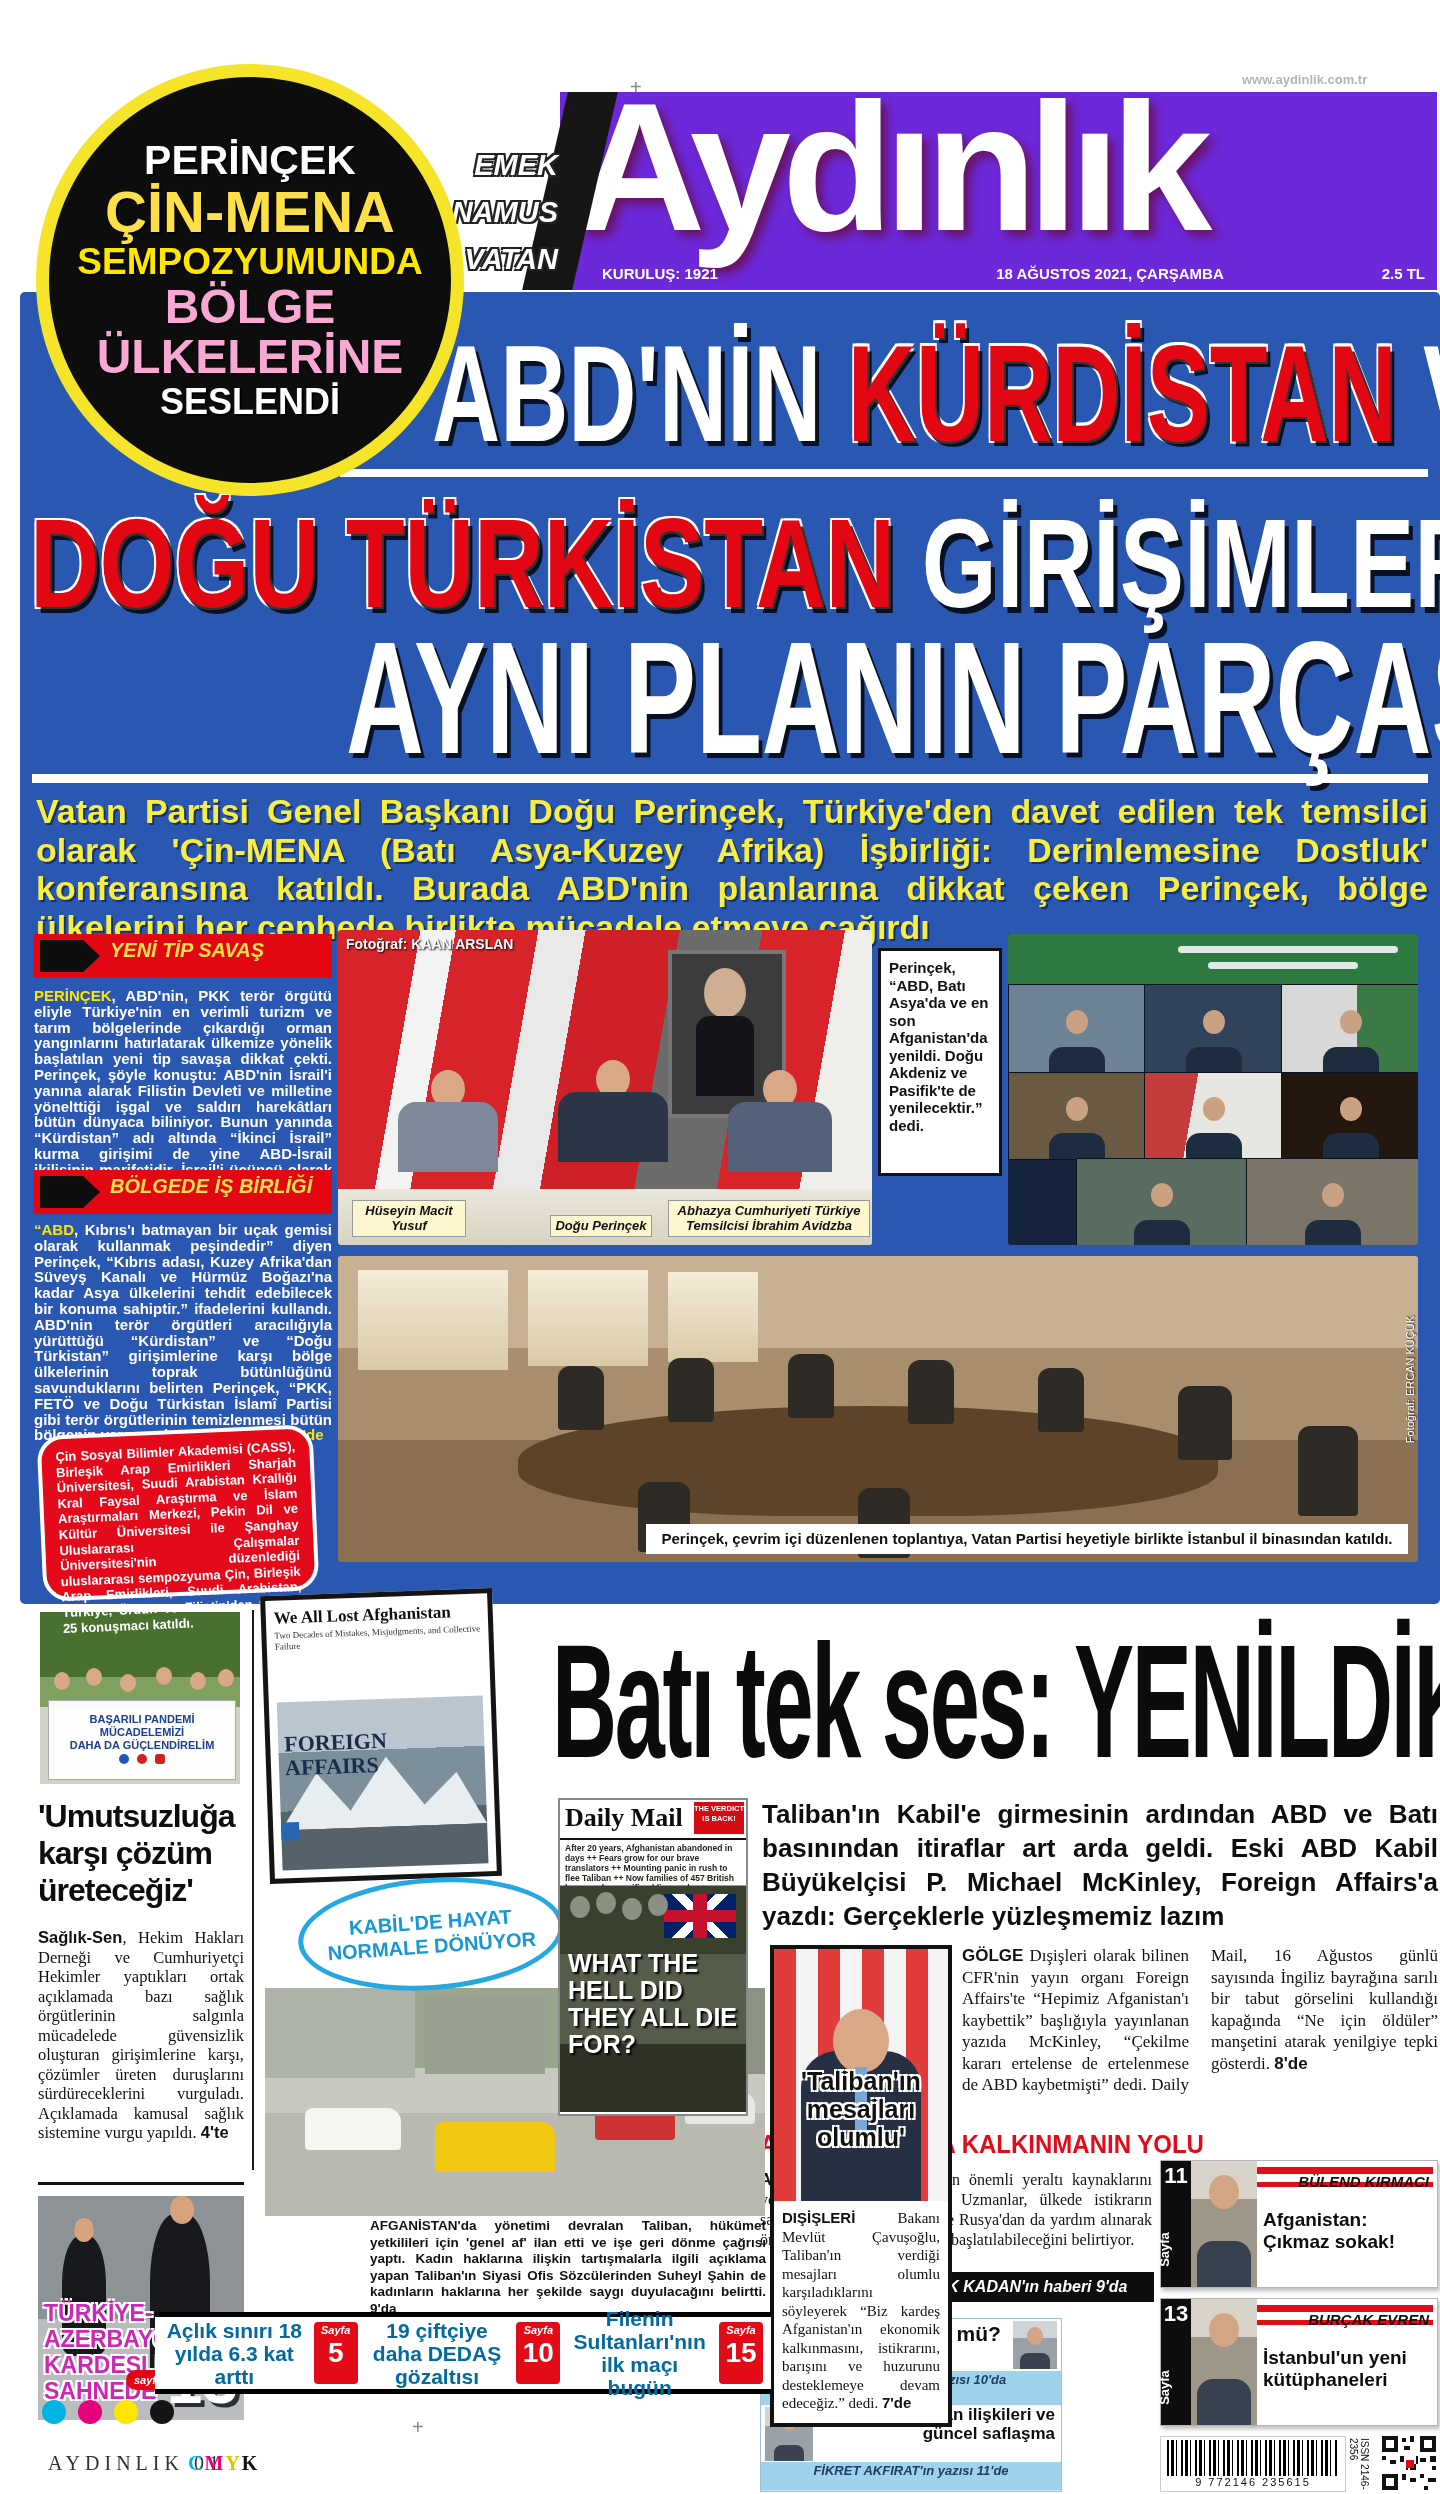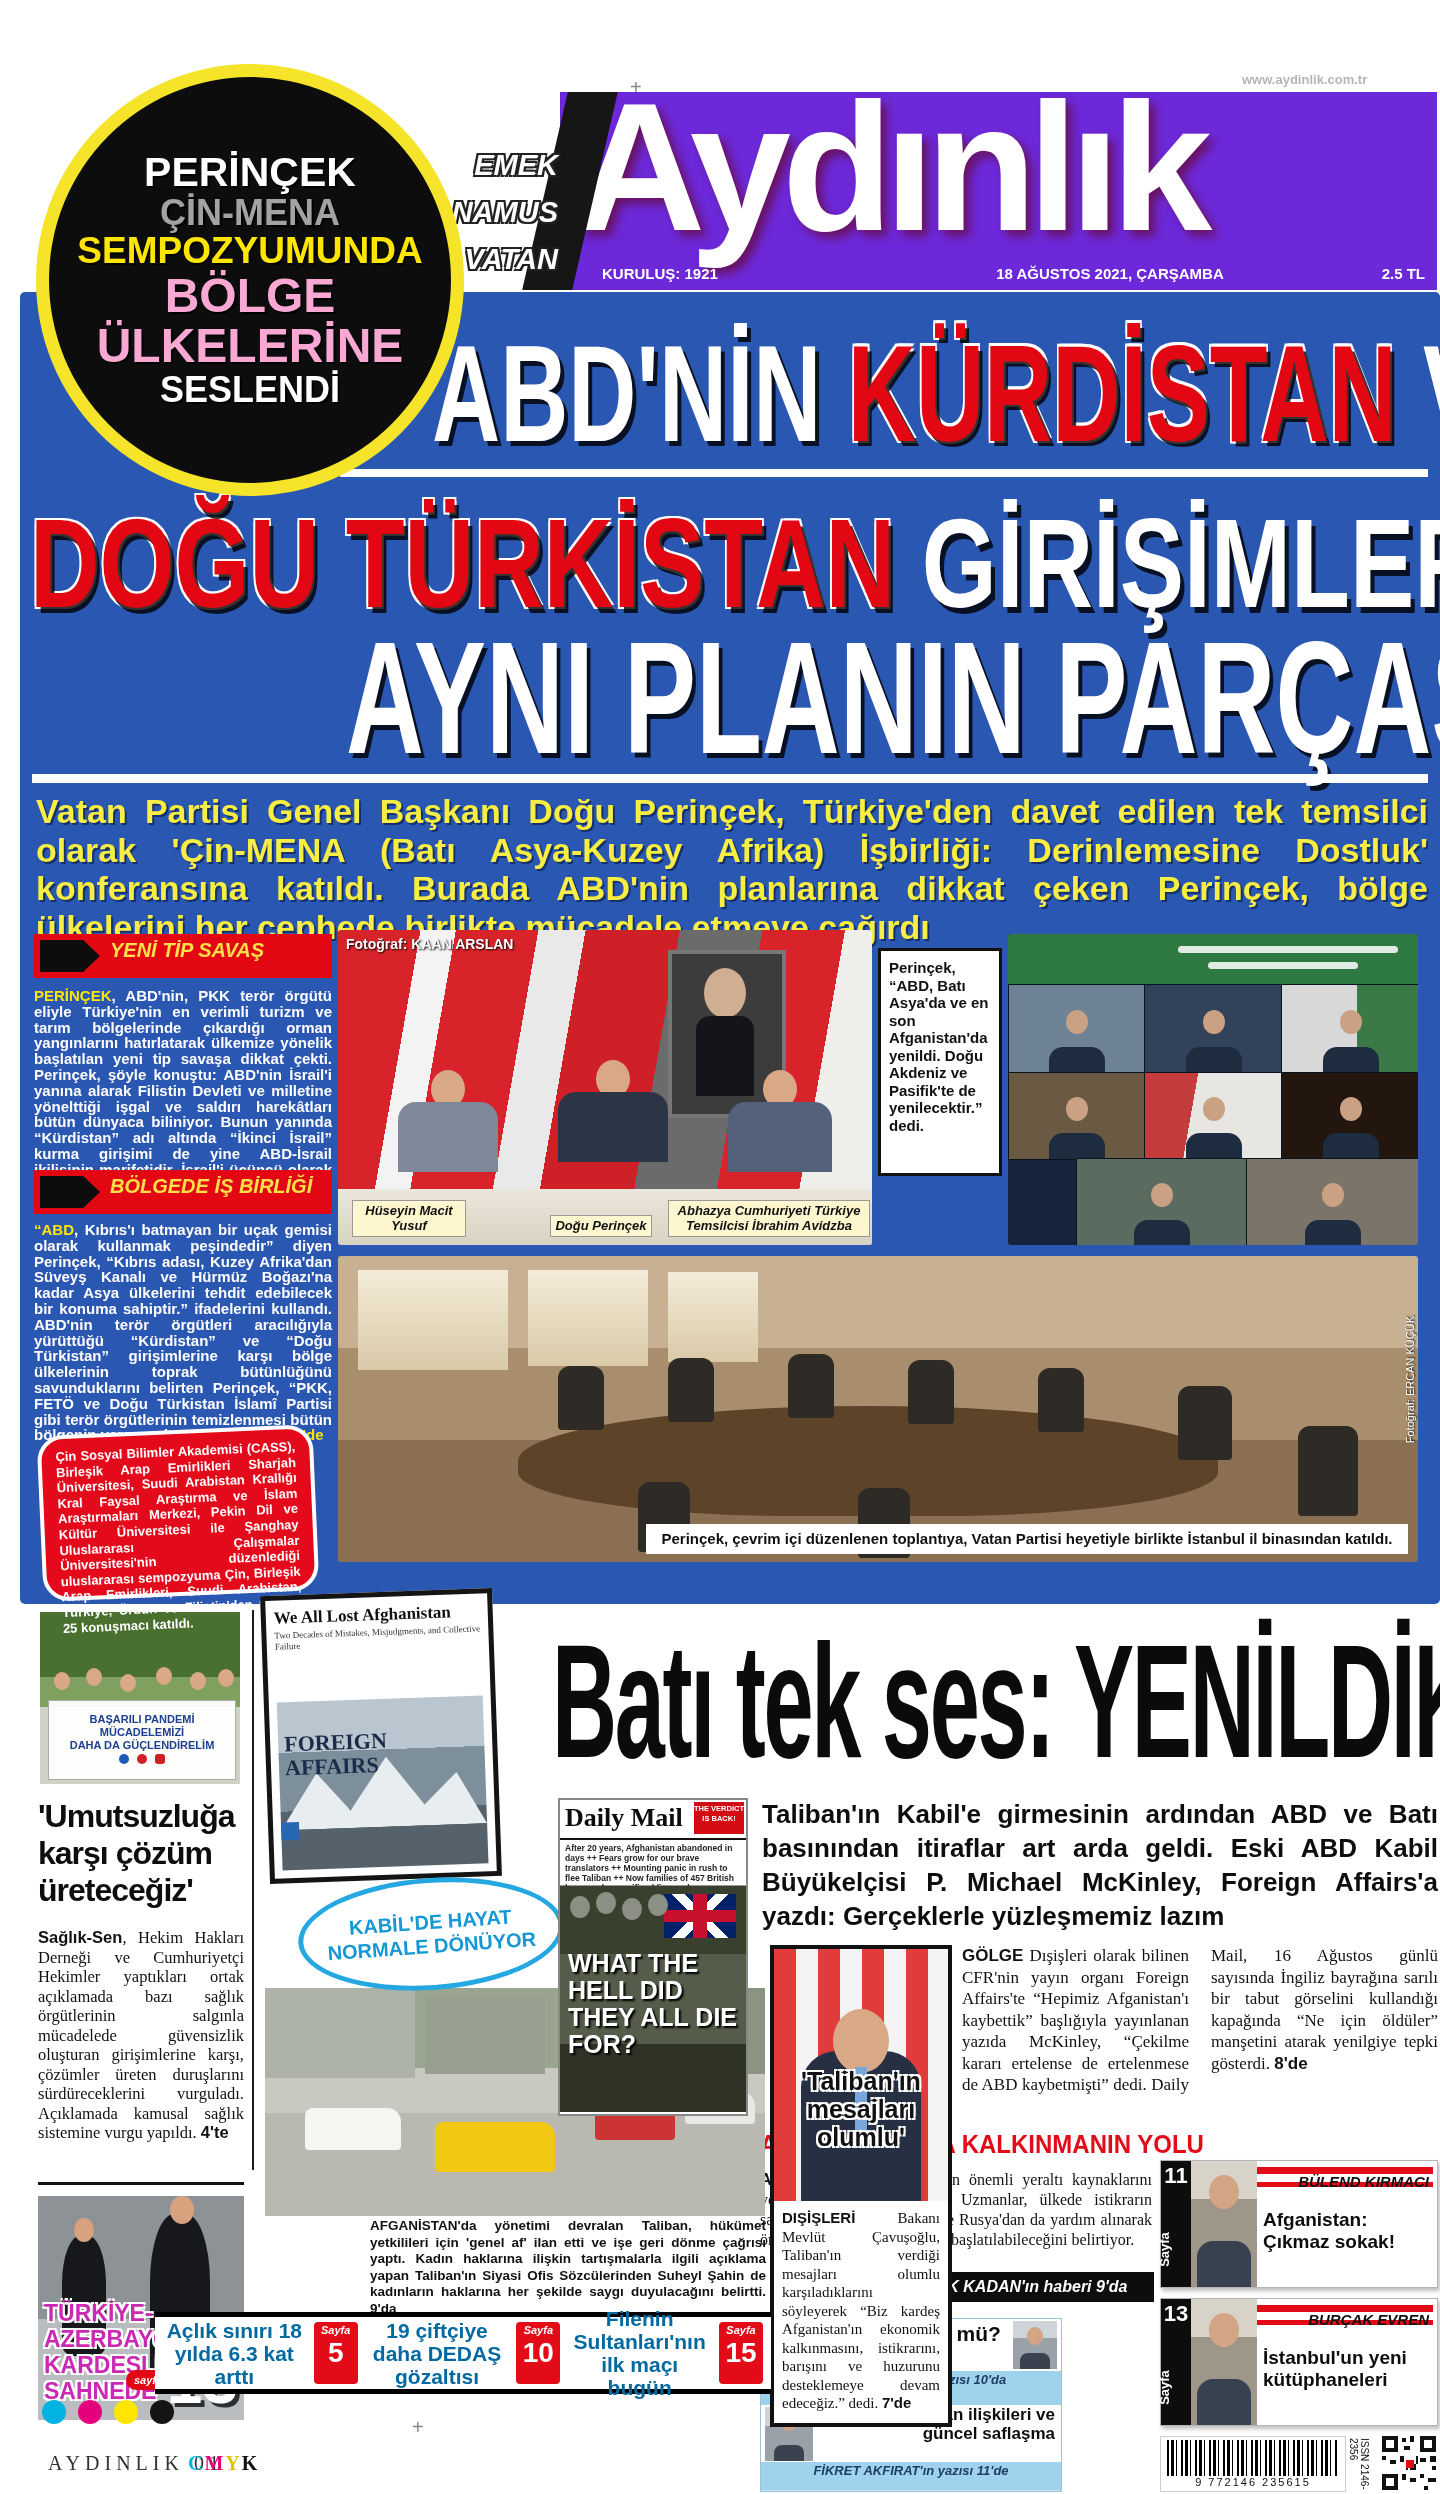--- a/index.html
+++ b/index.html
@@ -6,21 +6,21 @@
   .page{position:relative;width:1440px;height:2494px;background:#ffffff;overflow:hidden;
         font-family:"Liberation Sans",sans-serif;}
   .abs{position:absolute;}
   .nw{white-space:nowrap;}
   
   .badge{left:36px;top:64px;width:402px;height:406px;background:#0d0d0d;border:13px solid #f5e42a;
          border-radius:50%;z-index:30;display:flex;flex-direction:column;justify-content:center;
          align-items:center;text-align:center;line-height:1.05;}
   .badge div{font-weight:900;text-shadow:2px 2px 0 #000;}
   .badge .b1{color:#fff;font-size:41px;}
-  .badge .b2{color:#a3a3a3;font-size:36px;text-align:center;}
+  .badge .b2{color:#fde047;font-size:58px;text-align:center;}
   .badge .b3{color:#ffe600;font-size:37px;}
   .badge .b4{color:#f9a8d4;font-size:48px;}
   .badge .b5{color:#fff;font-size:36px;}
   .mast-red{left:560px;top:92px;width:877px;height:198px;background:#6d28d9;z-index:5;}
   .logo{left:14px;top:-34px;font-size:182px;font-weight:900;color:#fff;letter-spacing:-9px;
         text-shadow:6px 6px 10px rgba(100,0,0,.55);line-height:1.2;}
   .mast-info{font-size:15px;font-weight:900;color:#fff;bottom:8px;}
   .slogan{left:436px;top:142px;width:122px;text-align:right;z-index:7;}
   .slogan div{font-size:29px;font-weight:900;font-style:italic;color:#fff;line-height:47px;
         text-shadow:-2px -2px 0 #222,2px -2px 0 #222,-2px 2px 0 #222,2px 2px 0 #222;}

